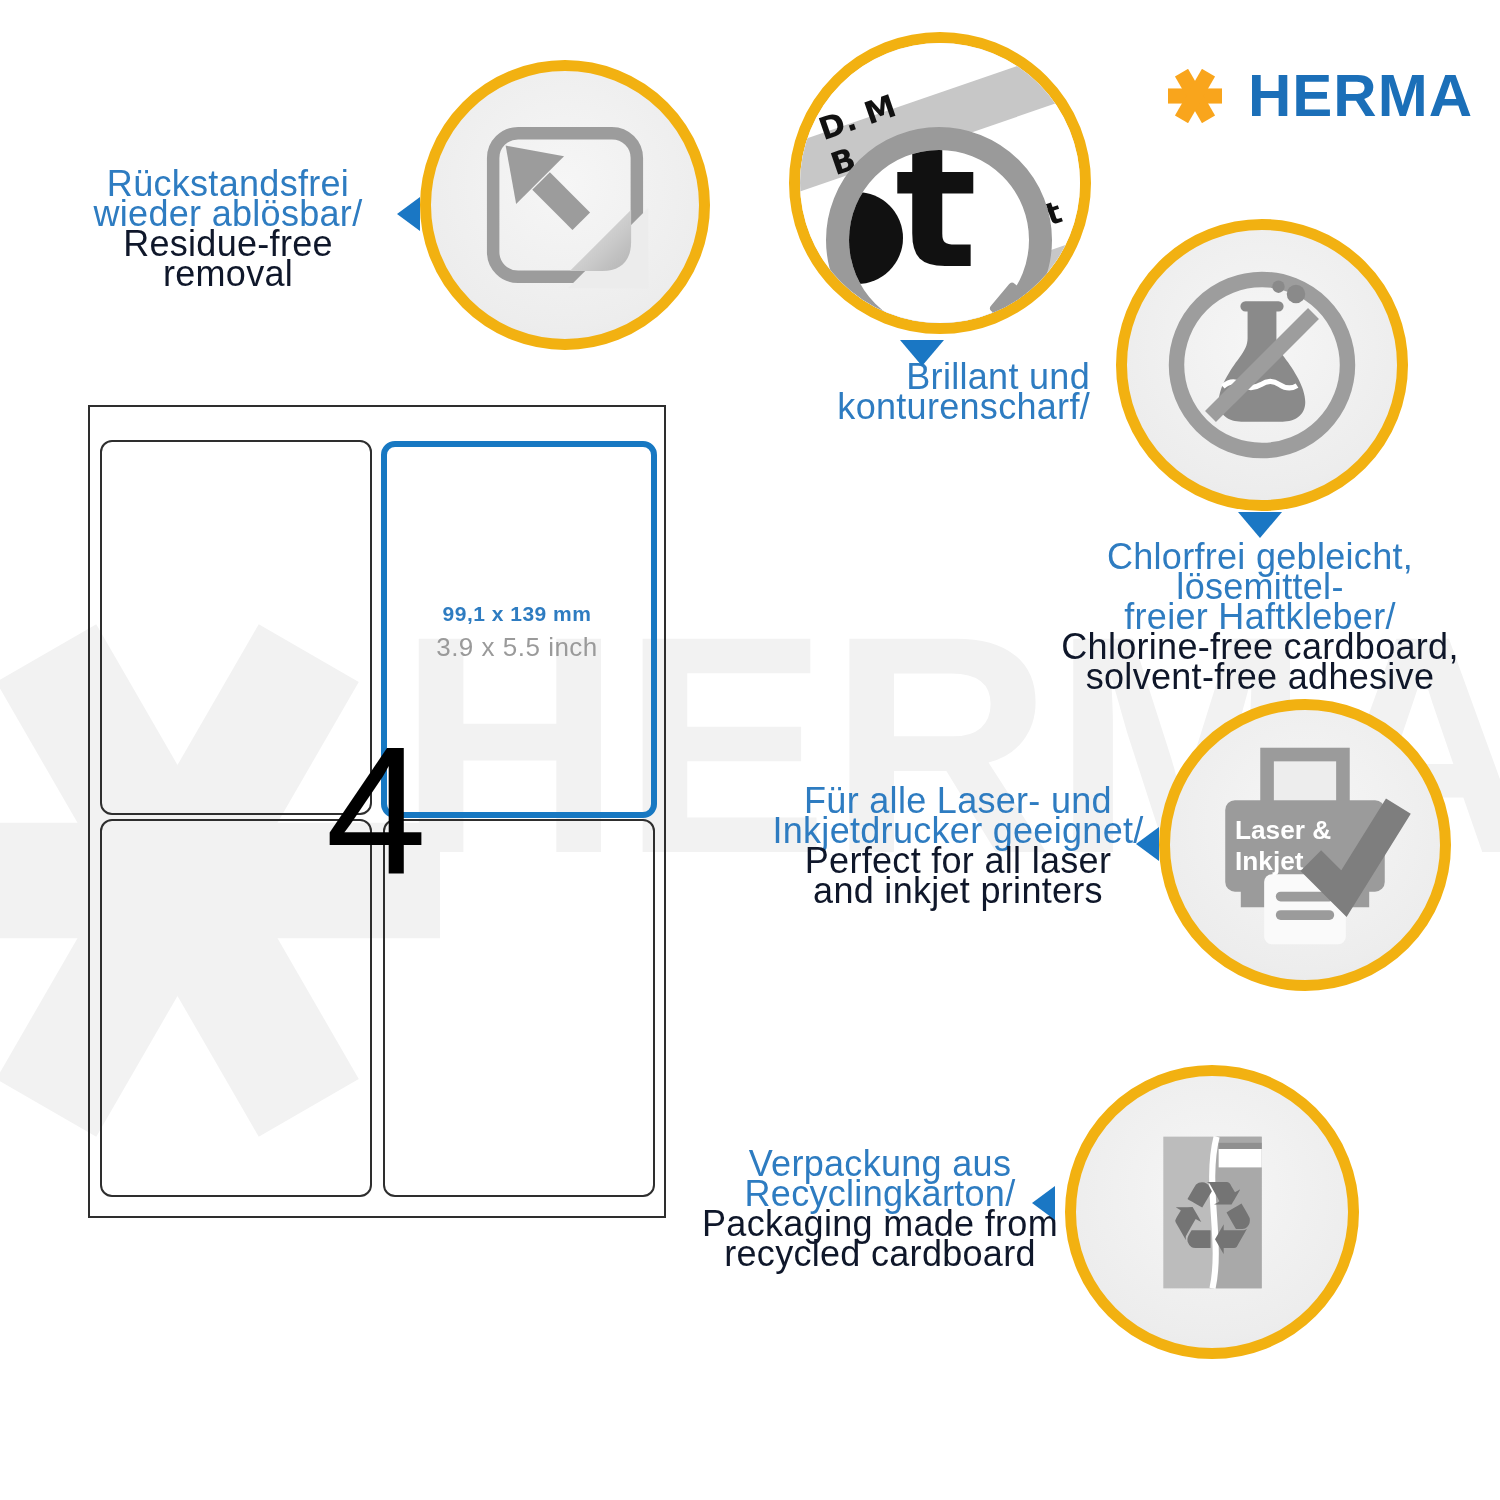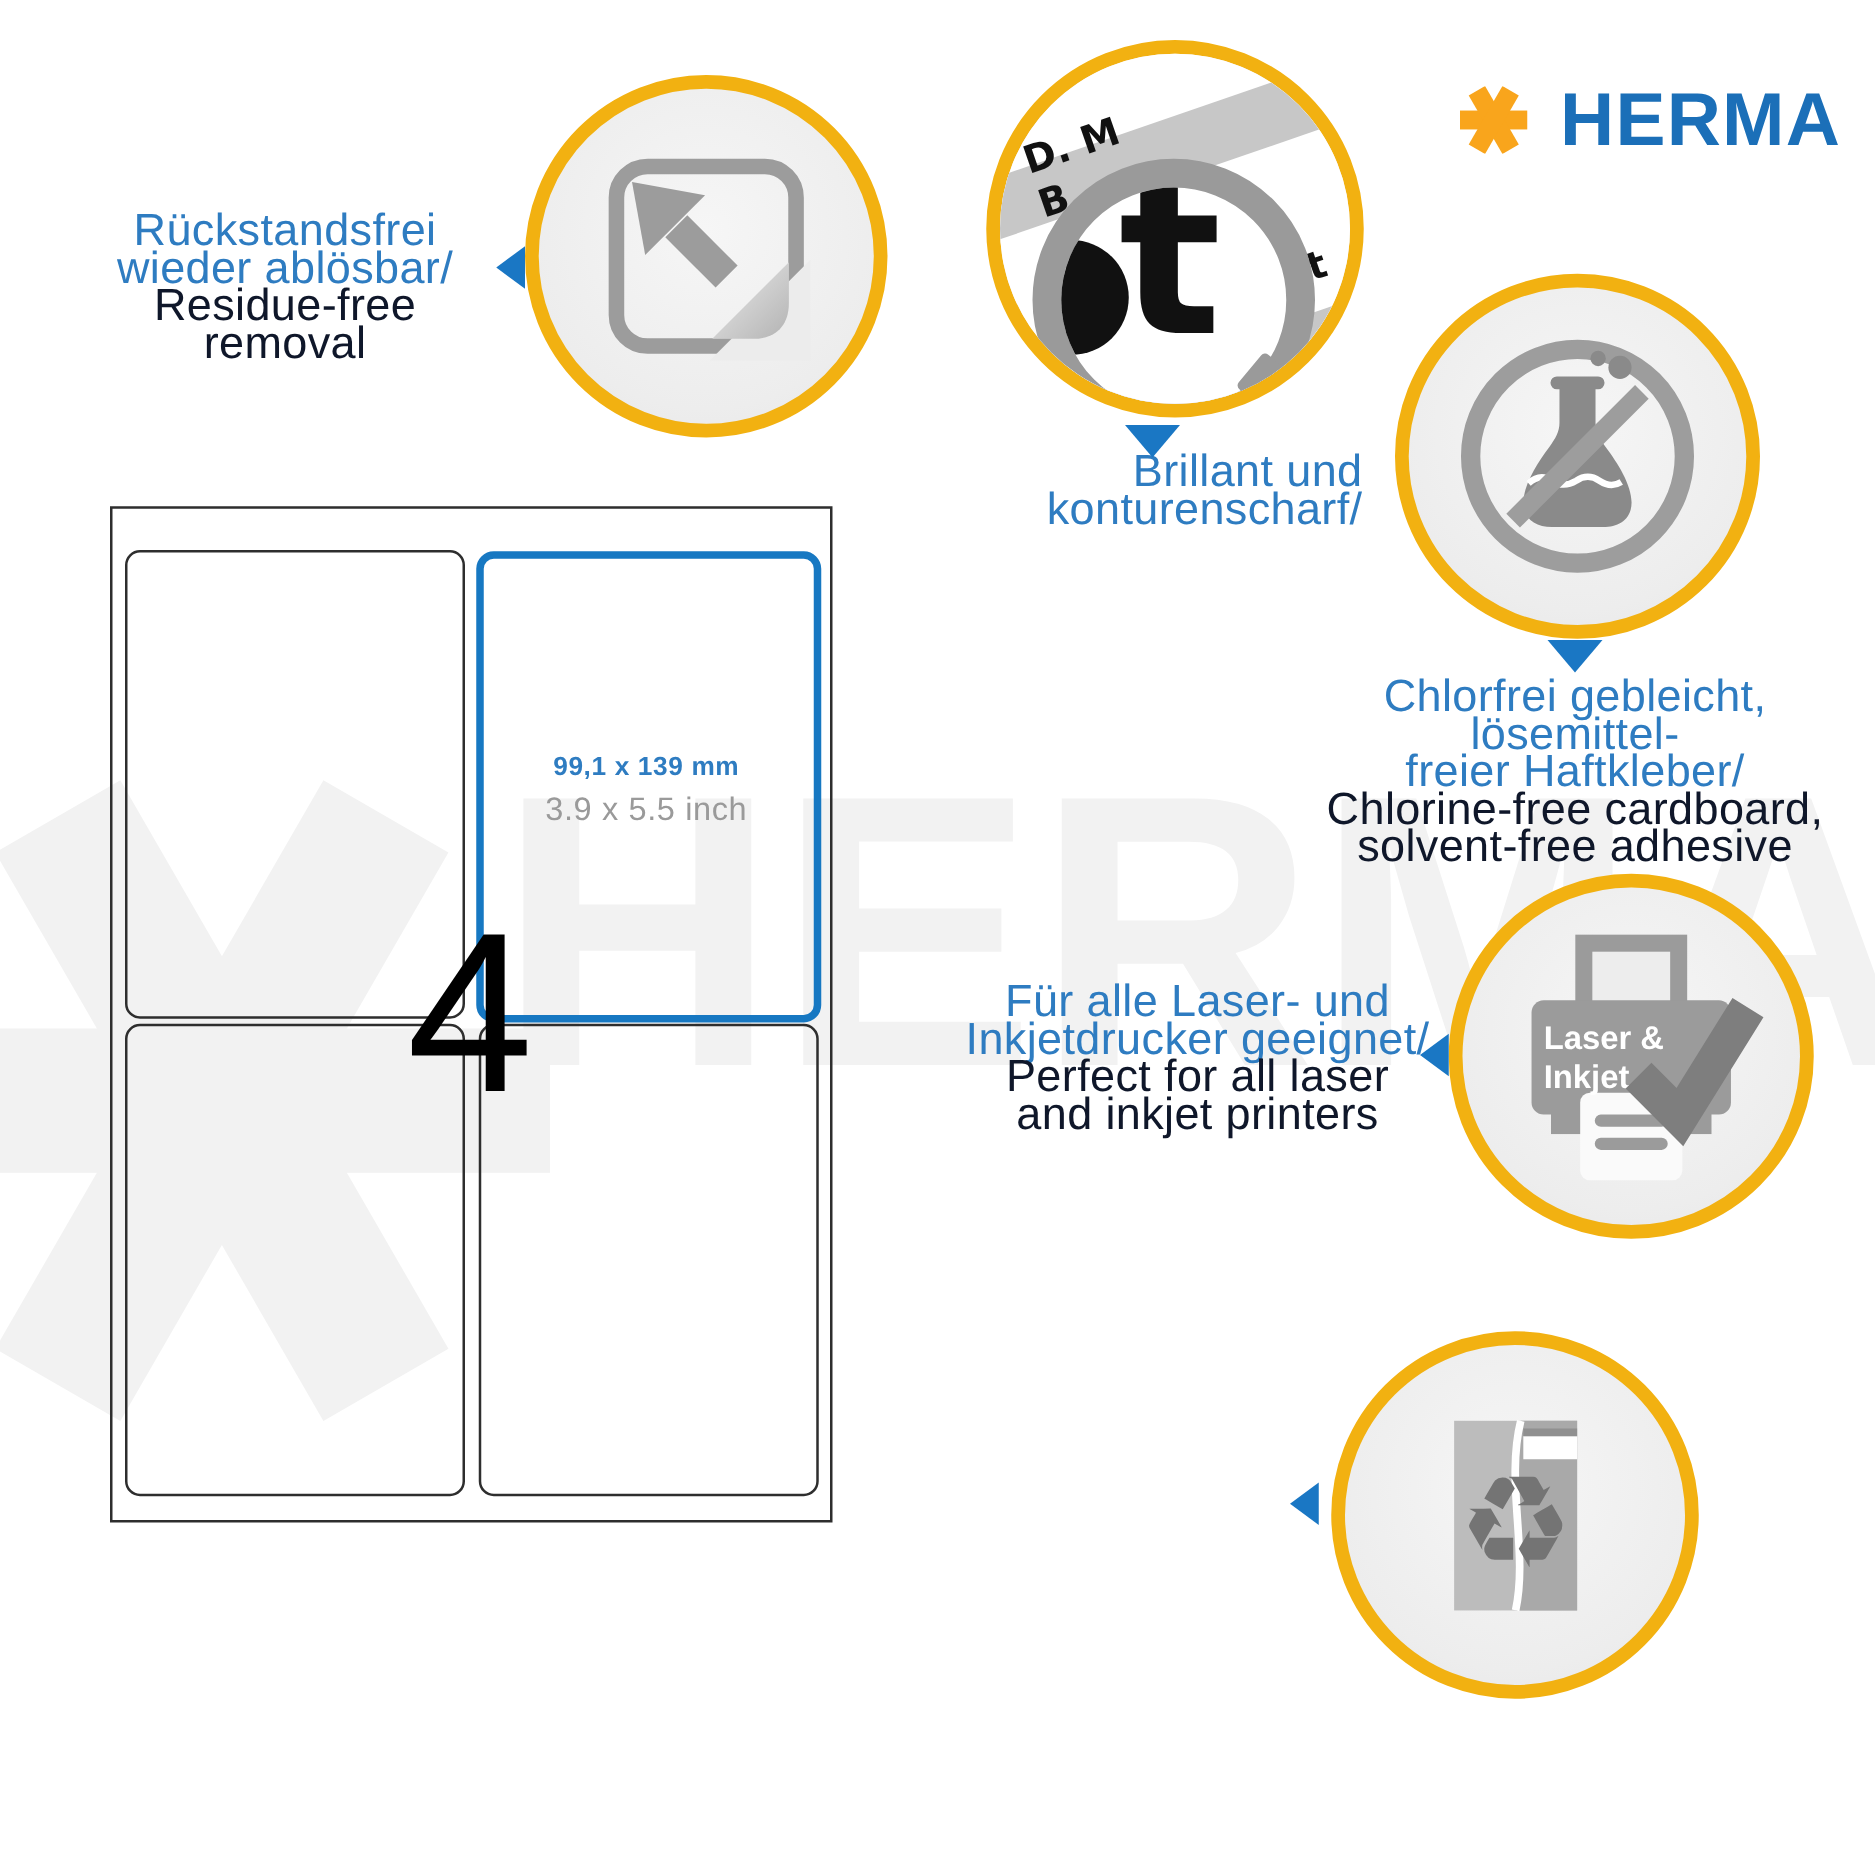--- a/index.html
+++ b/index.html
@@ -192,20 +192,26 @@
     <div class="de">freier Haftkleber/</div>
     <div class="en">Chlorine-free cardboard,</div>
     <div class="en">solvent-free adhesive</div>
   </div>
   <div class="cap cap4">
     <div class="de">Für alle Laser- und</div>
     <div class="de">Inkjetdrucker geeignet/</div>
     <div class="en">Perfect for all laser</div>
     <div class="en">and inkjet printers</div>
   </div>
+  <div class="cap cap5">
+    <div class="de">Verpackung aus</div>
+    <div class="de">Recyclingkarton/</div>
+    <div class="en">Packaging made from</div>
+    <div class="en">recycled cardboard</div>
+  </div>
 
   <div class="tri tri-left t1"></div>
   <div class="tri tri-down t2"></div>
   <div class="tri tri-down t3"></div>
   <div class="tri tri-left t4"></div>
   <div class="tri tri-left t5"></div>
 
 </div>
 
 </body></html>

